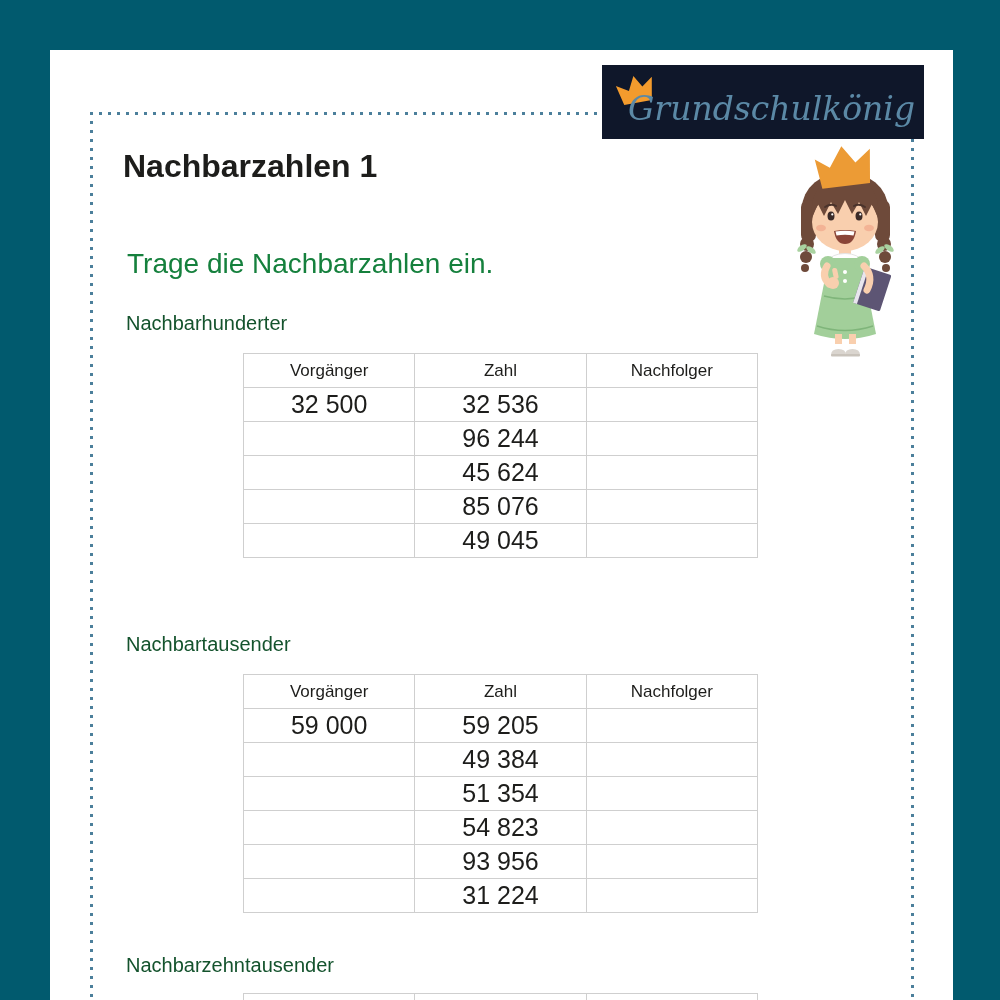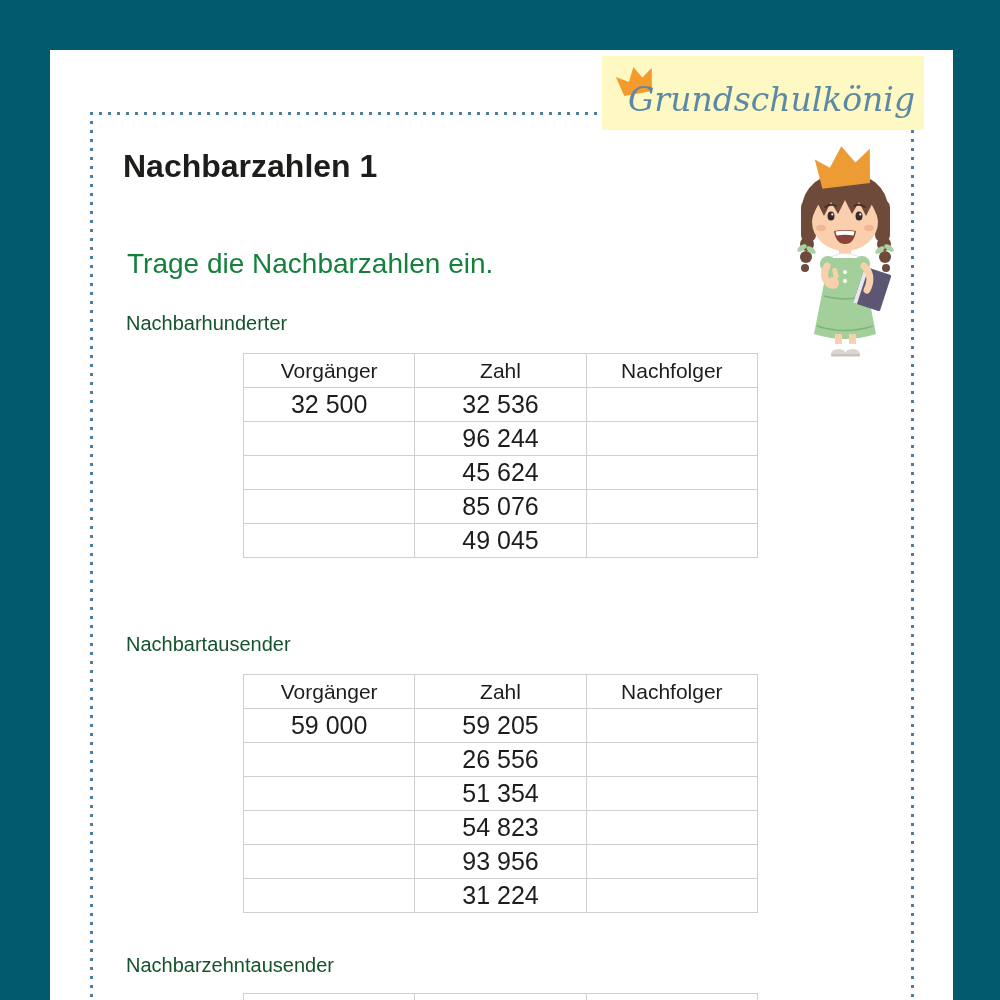--- a/index.html
+++ b/index.html
@@ -28,23 +28,23 @@
     width: 3px; height: 888px;
     background-image: repeating-linear-gradient(to bottom, #4b7f9b 0 3px, transparent 3px 9px);
   }
   .dot-right {
     position: absolute; left: 861px; top: 62px;
     width: 3px; height: 888px;
     background-image: repeating-linear-gradient(to bottom, #4b7f9b 0 3px, transparent 3px 9px);
   }
 
   .logo-box {
-    position: absolute; left: 552px; top: 6px;
+    position: absolute; left: 552px; top: 15px;
     width: 322px; height: 74px;
-    background: #fef9c3;
+    background: #0f172a;
     z-index: 5;
   }
   .logo-crown { position: absolute; left: 12px; top: 8px; }
   .logo-text {
     position: absolute; left: 26px; top: 24px;
     font-family: "DejaVu Serif", serif;
     font-style: italic;
     font-size: 33px;
     color: #5b89a6;
     white-space: nowrap;
@@ -88,21 +88,21 @@
     border: 1px solid #cfcfcf;
     height: 33px;
     text-align: center;
     vertical-align: middle;
     font-size: 25px;
     color: #1d1d1b;
     padding: 0;
     overflow: hidden;
     white-space: nowrap;
   }
-  table.ws tr.hdr td { font-size: 21px; }
+  table.ws tr.hdr td { font-size: 17px; }
 </style>
 </head>
 <body>
 
 <div class="paper">
 
   <div class="dot-top"></div>
   <div class="dot-left"></div>
   <div class="dot-right"></div>
 
@@ -242,21 +242,21 @@
       <td>Zahl</td>
       <td>Nachfolger</td>
     </tr>
     <tr>
       <td>59 000</td>
       <td>59 205</td>
       <td></td>
     </tr>
     <tr>
       <td></td>
-      <td>26 556</td>
+      <td>49 384</td>
       <td></td>
     </tr>
     <tr>
       <td></td>
       <td>51 354</td>
       <td></td>
     </tr>
     <tr>
       <td></td>
       <td>54 823</td>

